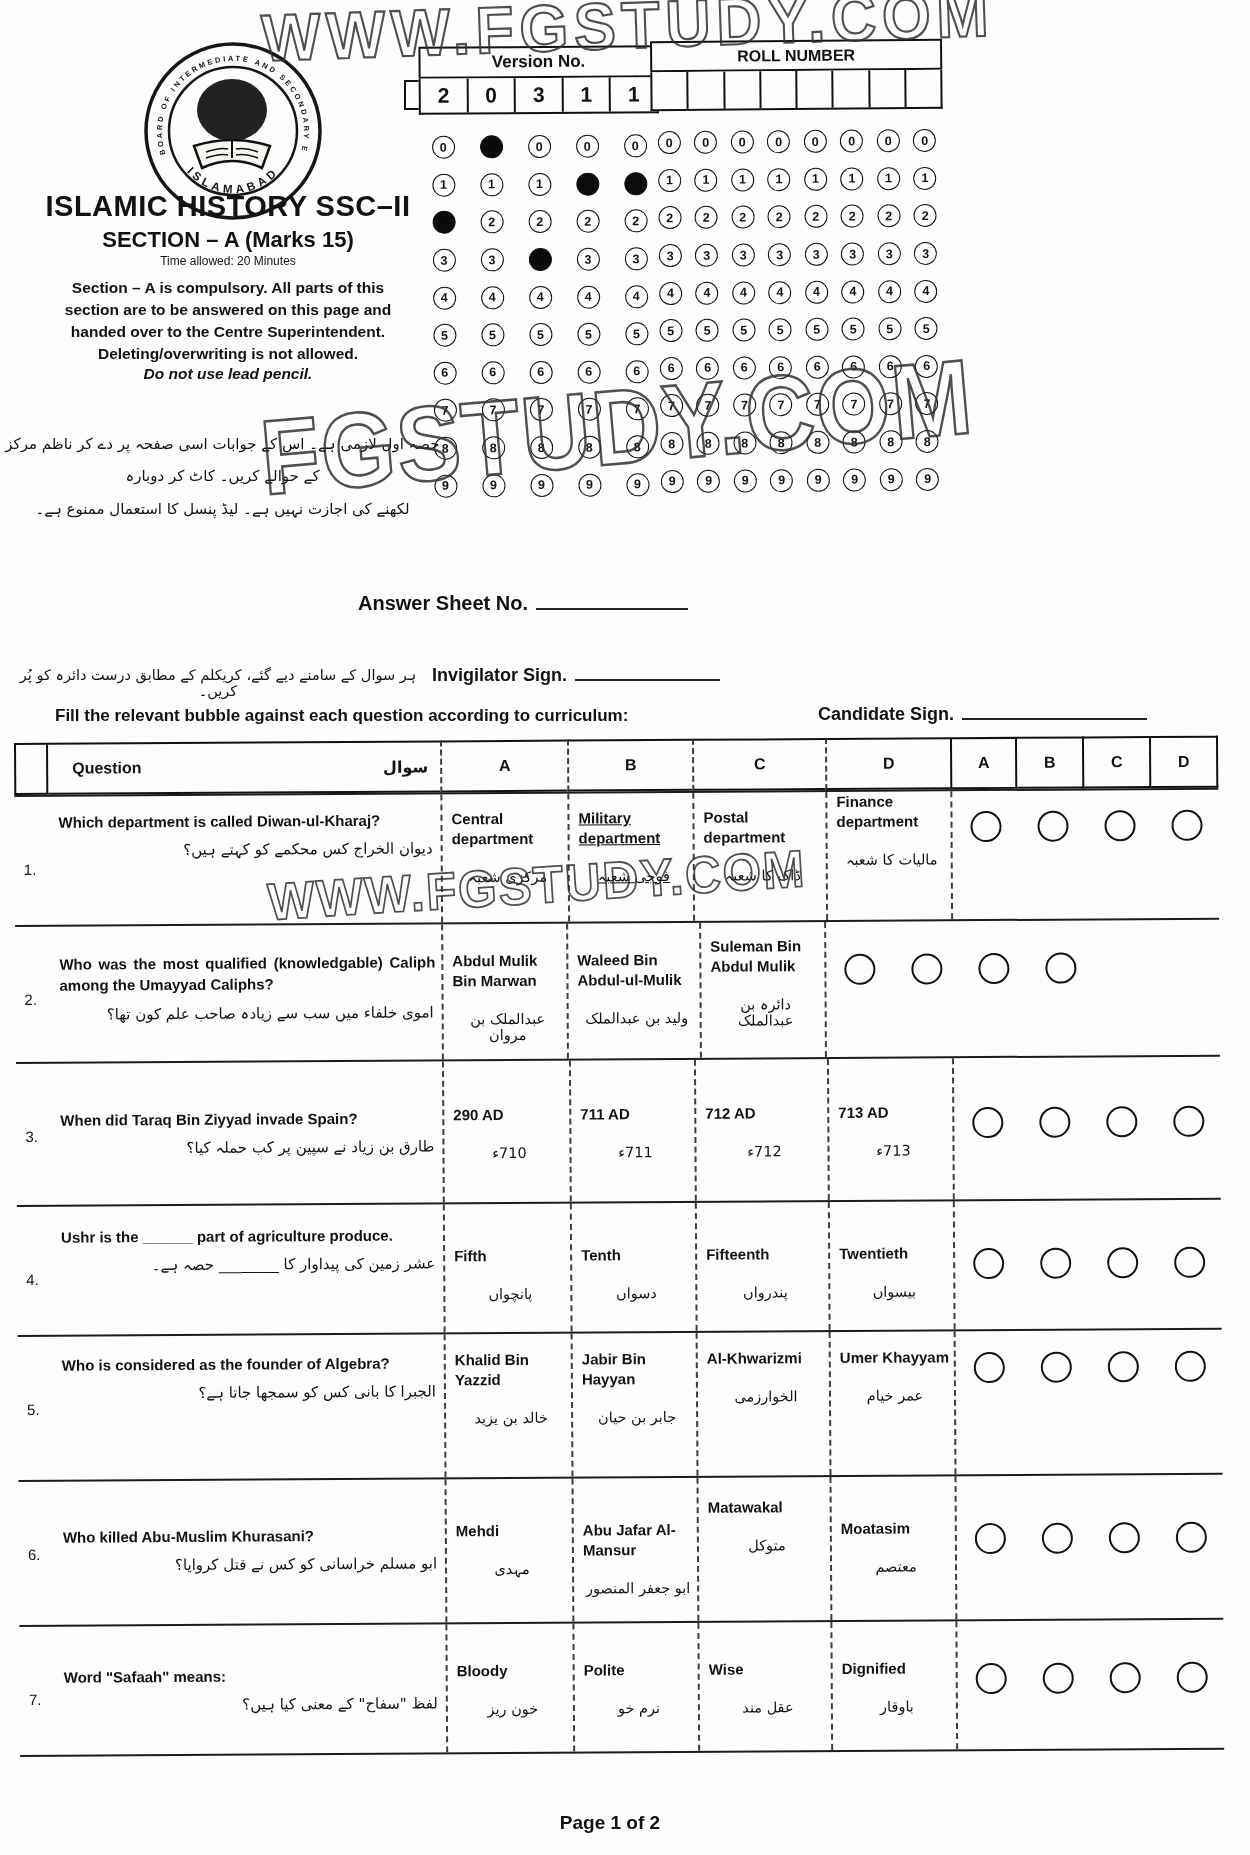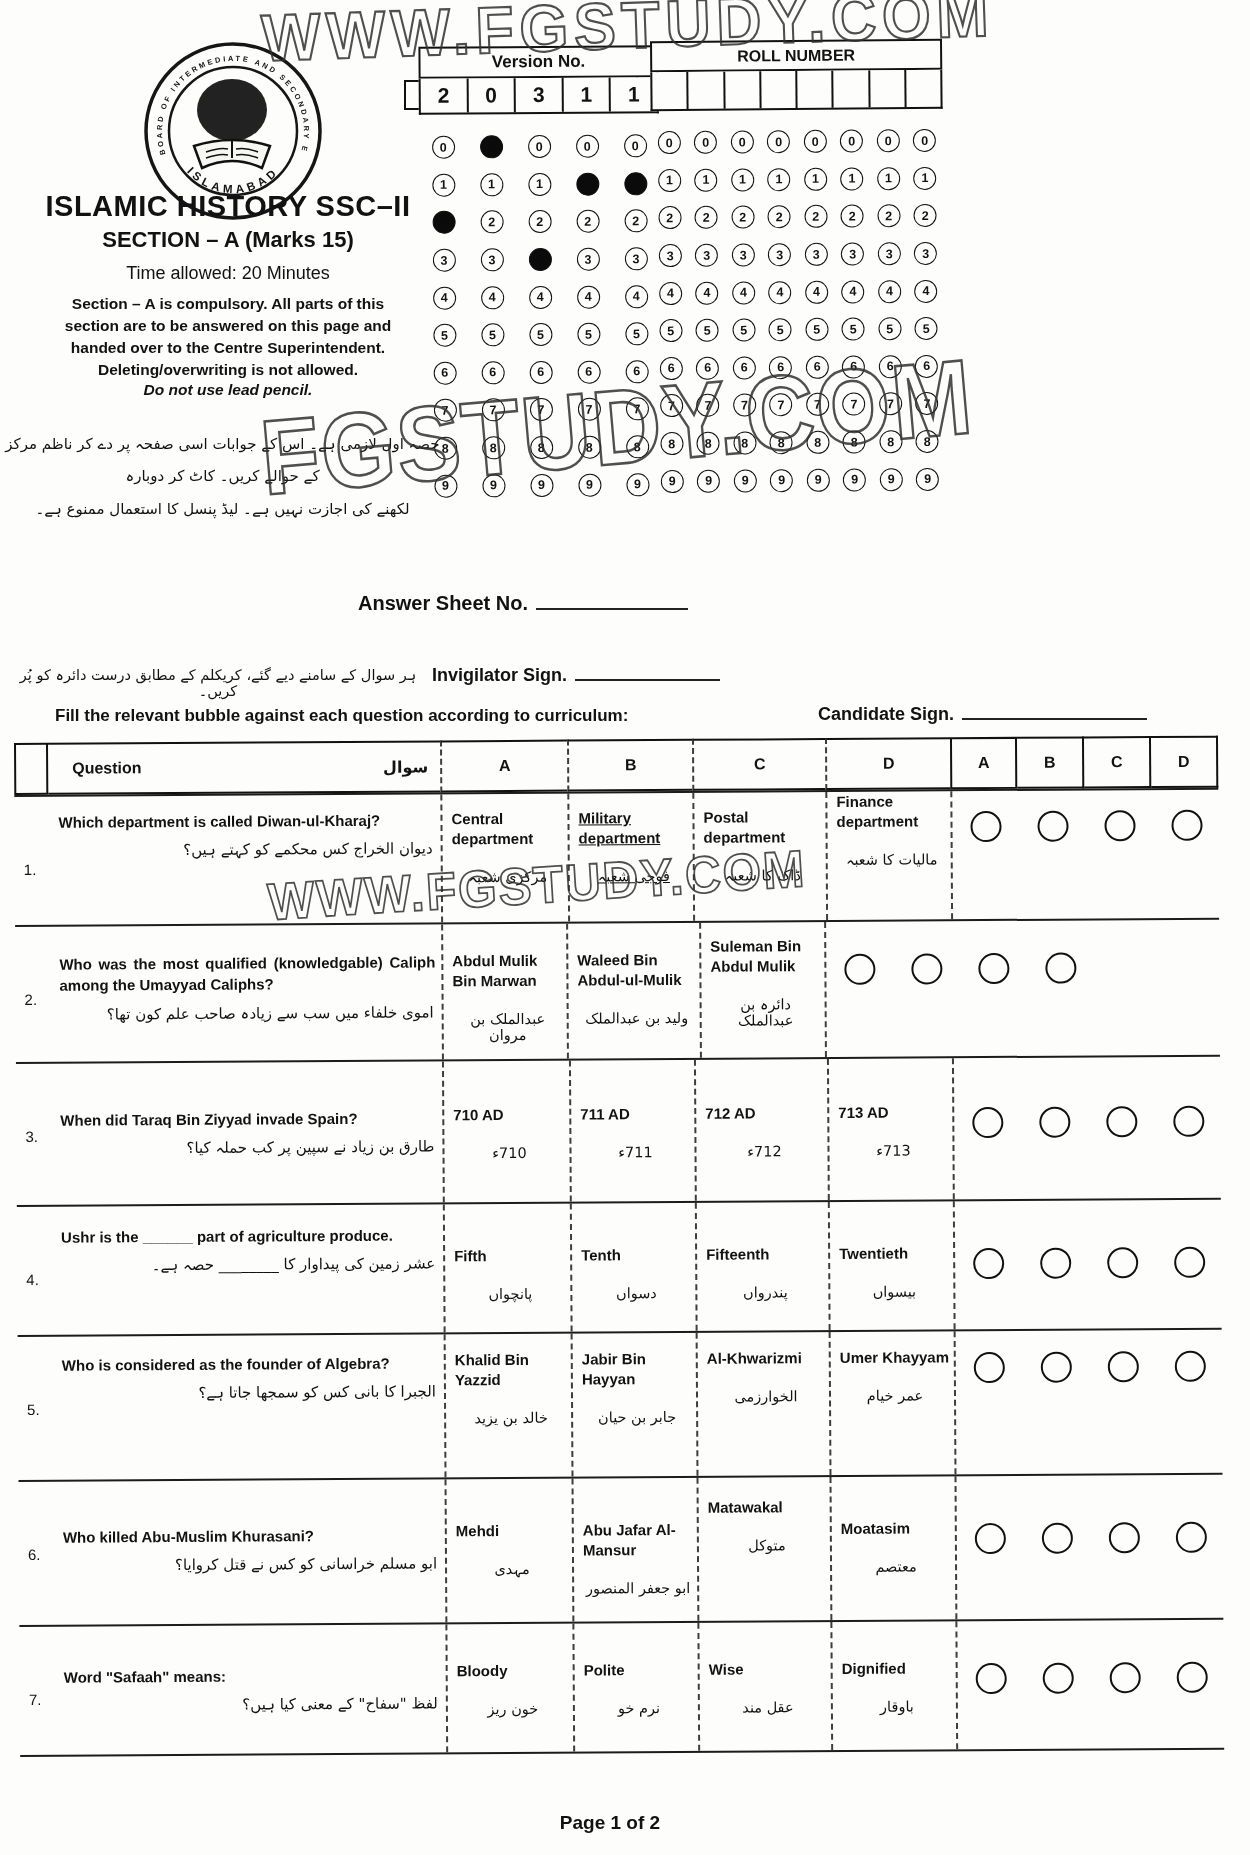--- a/index.html
+++ b/index.html
@@ -37,21 +37,21 @@
          justify-items:center;align-items:center;}
   .bub{width:23px;height:23px;border:1.7px solid #111;border-radius:50%;display:flex;align-items:center;
        justify-content:center;font-size:12.5px;font-weight:bold;box-sizing:border-box;background:transparent;}
   .bub.fill{background:#0b0b0b;color:#0b0b0b;}
   .tab{position:absolute;border:2px solid #111;width:13px;height:26px;}
 
   
   #titleblock{position:absolute;left:22px;top:190px;width:412px;text-align:center;}
   .t1{font-size:29px;font-weight:bold;letter-spacing:.5px;}
   .t2{font-size:22px;font-weight:bold;margin-top:4px;}
-  .t3{font-size:18px;margin-top:10px;}
+  .t3{font-size:12px;margin-top:1px;}
   .instr{margin-top:9px;font-size:15.5px;font-weight:bold;line-height:1.42;}
   .pencil{font-size:15.5px;font-style:italic;font-weight:600;}
   #urdunote{position:absolute;left:0;top:428px;width:445px;text-align:center;font-size:15px;line-height:2.15;}
 
   
   .blank{display:inline-block;border-bottom:2px solid #222;height:18px;vertical-align:baseline;margin-left:8px;}
   #anssheet{position:absolute;left:358px;top:590px;font-size:20px;font-weight:bold;}
   #invurdu{position:absolute;left:12px;top:667px;width:412px;font-size:14.5px;text-align:center;}
   #invsign{position:absolute;left:432px;top:661px;font-size:18px;font-weight:bold;}
   #fillnote{position:absolute;left:55px;top:706px;font-size:17px;font-weight:bold;}
@@ -386,21 +386,21 @@
             <div class="abub" data-name="answer-bubble-D" style="margin-top: 32px;"></div>
           </div>
         </div>
         <div class="trow" data-name="question-row" style="height: 143px;">
           <div class="c-num" data-name="question-number" style="padding-top: 64px;">3.</div>
           <div class="c-q" data-name="question-cell" style="padding-top: 46px;">
             <div class="q-en" data-name="question-text-en">When did Taraq Bin Ziyyad invade Spain?</div>
             <div class="q-ur urdu" data-name="question-text-ur">طارق بن زیاد نے سپین پر کب حملہ کیا؟</div>
           </div>
           <div class="c-opt" data-name="option-cell-A" style="width: 127px; padding-top: 44px;">
-            <div class="o-en" data-name="option-text-en">710 AD</div>
+            <div class="o-en" data-name="option-text-en">290 AD</div>
             <div class="o-ur urdu" data-name="option-text-ur">710ء</div>
           </div>
           <div class="c-opt" data-name="option-cell-B" style="width: 125px; padding-top: 44px;">
             <div class="o-en" data-name="option-text-en">711 AD</div>
             <div class="o-ur urdu" data-name="option-text-ur">711ء</div>
           </div>
           <div class="c-opt" data-name="option-cell-C" style="width: 133px; padding-top: 44px;">
             <div class="o-en" data-name="option-text-en">712 AD</div>
             <div class="o-ur urdu" data-name="option-text-ur">712ء</div>
           </div>

